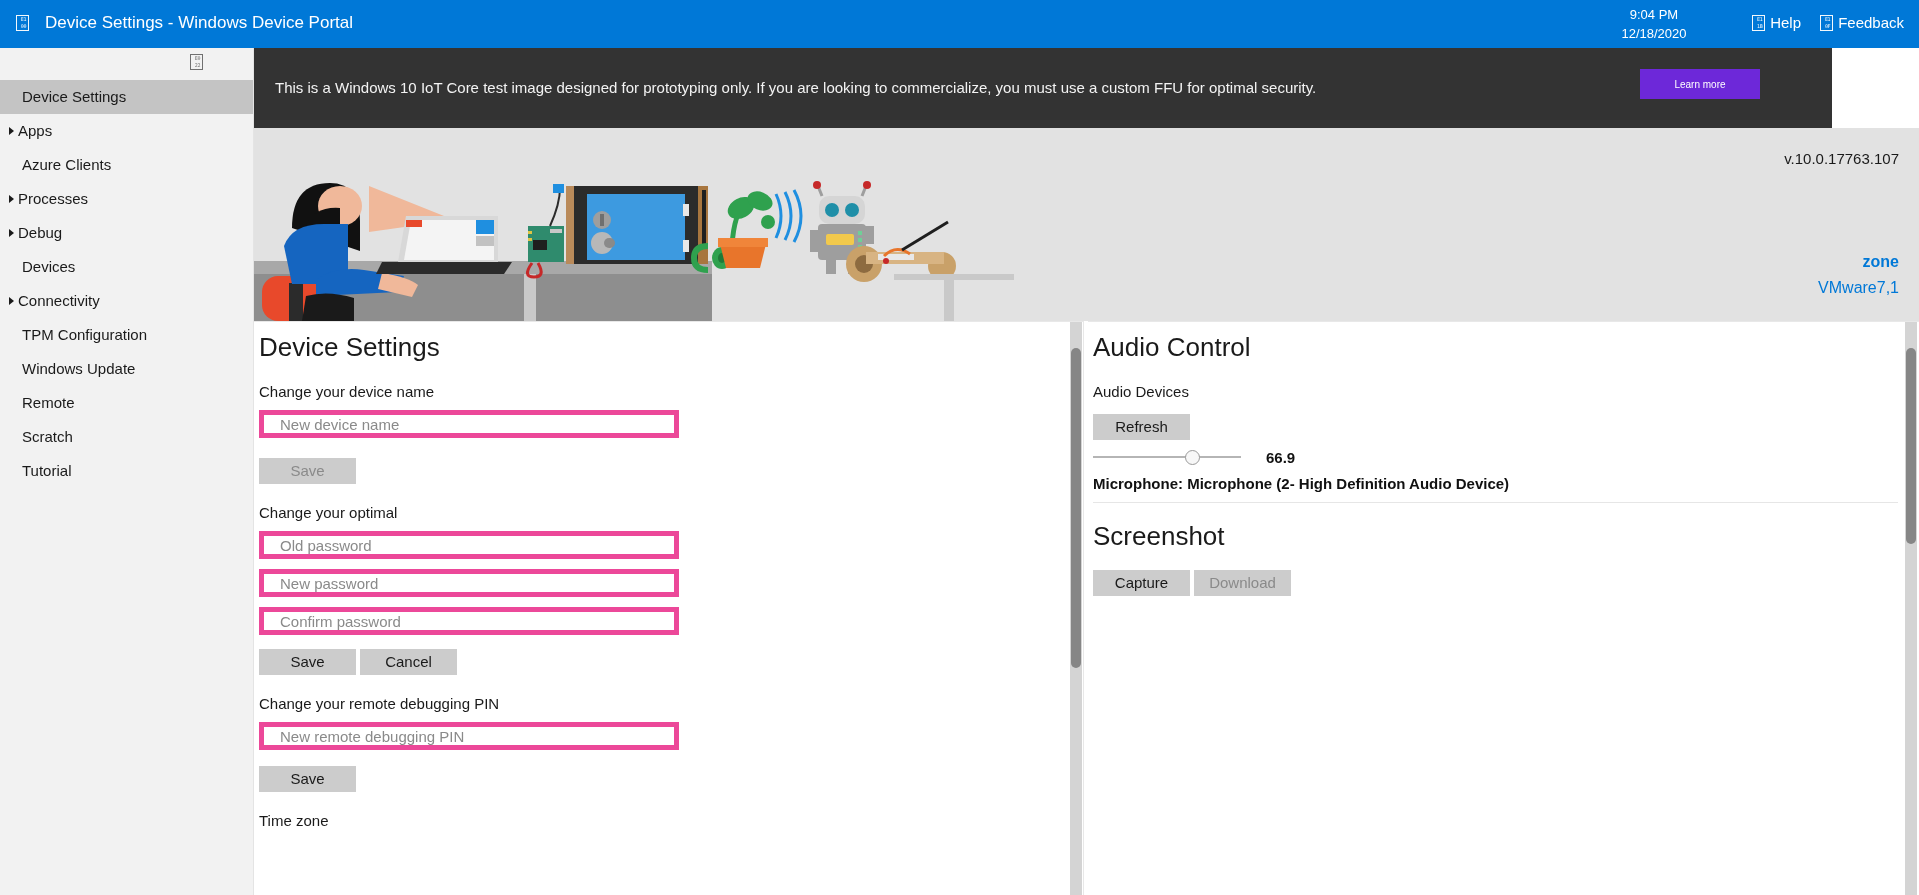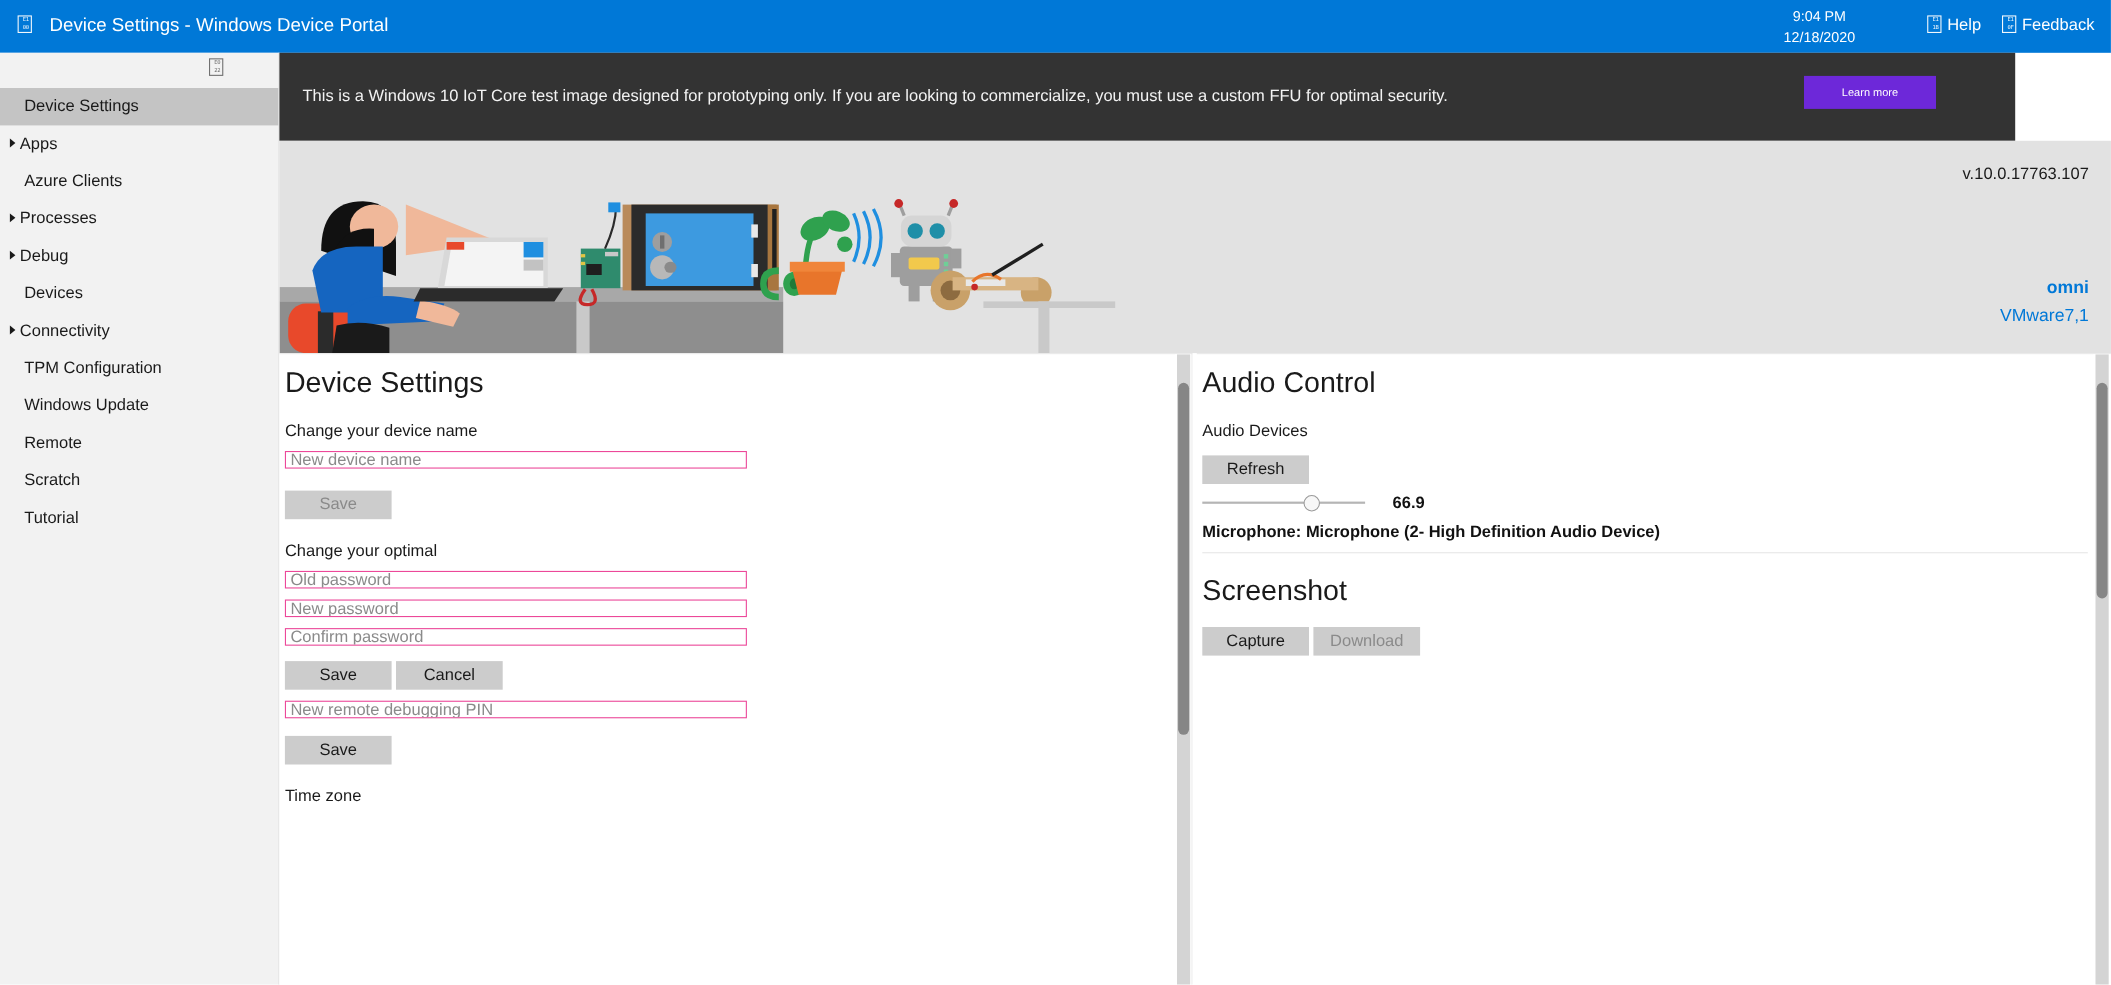--- a/index.html
+++ b/index.html
@@ -168,24 +168,24 @@
     font-size: 26px; font-weight: normal;
     color: #1a1a1a;
     padding: 10px 0 0 0;
   }
   .field-label {
     font-size: 15px; color: #1a1a1a;
     margin-top: 20px;
   }
   .txt {
     display: block;
-    width: 420px; height: 16px;
+    width: 420px; height: 28px;
     margin-top: 10px;
-    padding: 1px 4px;
-    border: 1px solid #ec4899;
+    padding: 1px 16px;
+    border: 5px solid #ec4899;
     background: #ffffff;
     font-family: "Liberation Sans", sans-serif;
     font-size: 15px;
     color: #1a1a1a;
     outline: none;
   }
   .txt::placeholder { color: #8a8a8a; }
   .btn {
     display: inline-block;
     min-width: 97px; height: 26px;
@@ -385,21 +385,21 @@
     <circle cx="688" cy="138" r="14" fill="#c9a169"></circle>
     <rect x="612" y="124" width="78" height="12" fill="#d8b483"></rect>
     <rect x="624" y="126" width="36" height="6" fill="#e8e8e8"></rect>
     <path d="M630 128 q12 -12 26 -2" fill="none" stroke="#e8752b" stroke-width="3"></path>
     <path d="M648 122 l46 -28" stroke="#1f1f1f" stroke-width="3" fill="none"></path>
     <circle cx="632" cy="133" r="3" fill="#c62828"></circle>
     <rect x="640" y="146" width="120" height="6" fill="#c9c9c9"></rect>
     <rect x="690" y="146" width="10" height="47" fill="#c9c9c9"></rect>
   </svg>
   <div class="version">v.10.0.17763.107</div>
-  <div class="devname">omni</div>
+  <div class="devname">zone</div>
   <div class="devmodel">VMware7,1</div>
 </div>
 
 <div class="panel-left">
   <div class="content-left">
     <h1 class="panel-title">Device Settings</h1>
 
     <div class="field-label">Change your device name</div>
     <input class="txt" type="text" placeholder="New device name" style="">
     <div style="margin-top:20px">
@@ -407,20 +407,21 @@
     </div>
 
     <div class="field-label">Change your optimal</div>
     <input class="txt" type="password" placeholder="Old password" style="">
     <input class="txt" type="password" placeholder="New password" style="">
     <input class="txt" type="password" placeholder="Confirm password" style="">
     <div style="margin-top:14px">
       <button class="btn">Save</button><button class="btn" style="margin-left:4px">Cancel</button>
     </div>
 
+    <div class="field-label">Change your remote debugging PIN</div>
     <input class="txt" type="text" placeholder="New remote debugging PIN" style="">
     <div style="margin-top:16px">
       <button class="btn">Save</button>
     </div>
 
     <div class="field-label">Time zone</div>
   </div>
 
   <div class="sbar sbar-left">
     <div class="sbar-track"></div>

